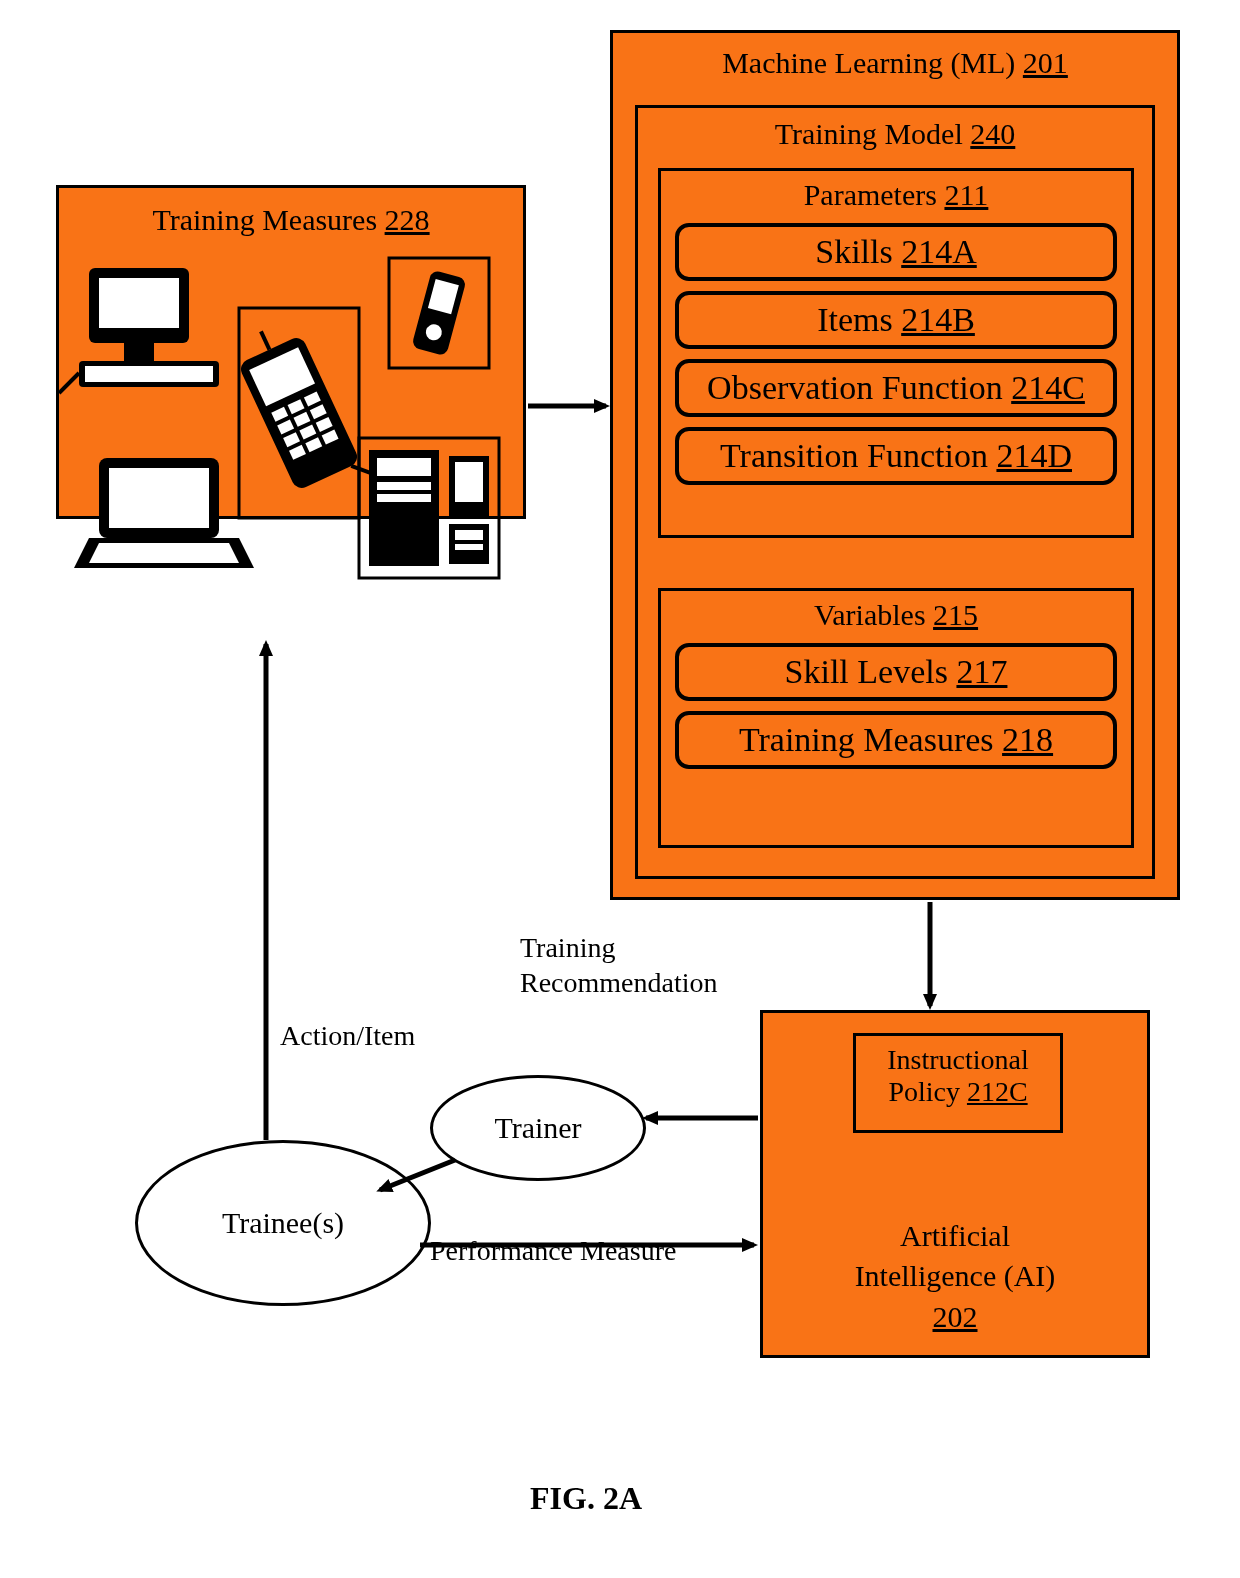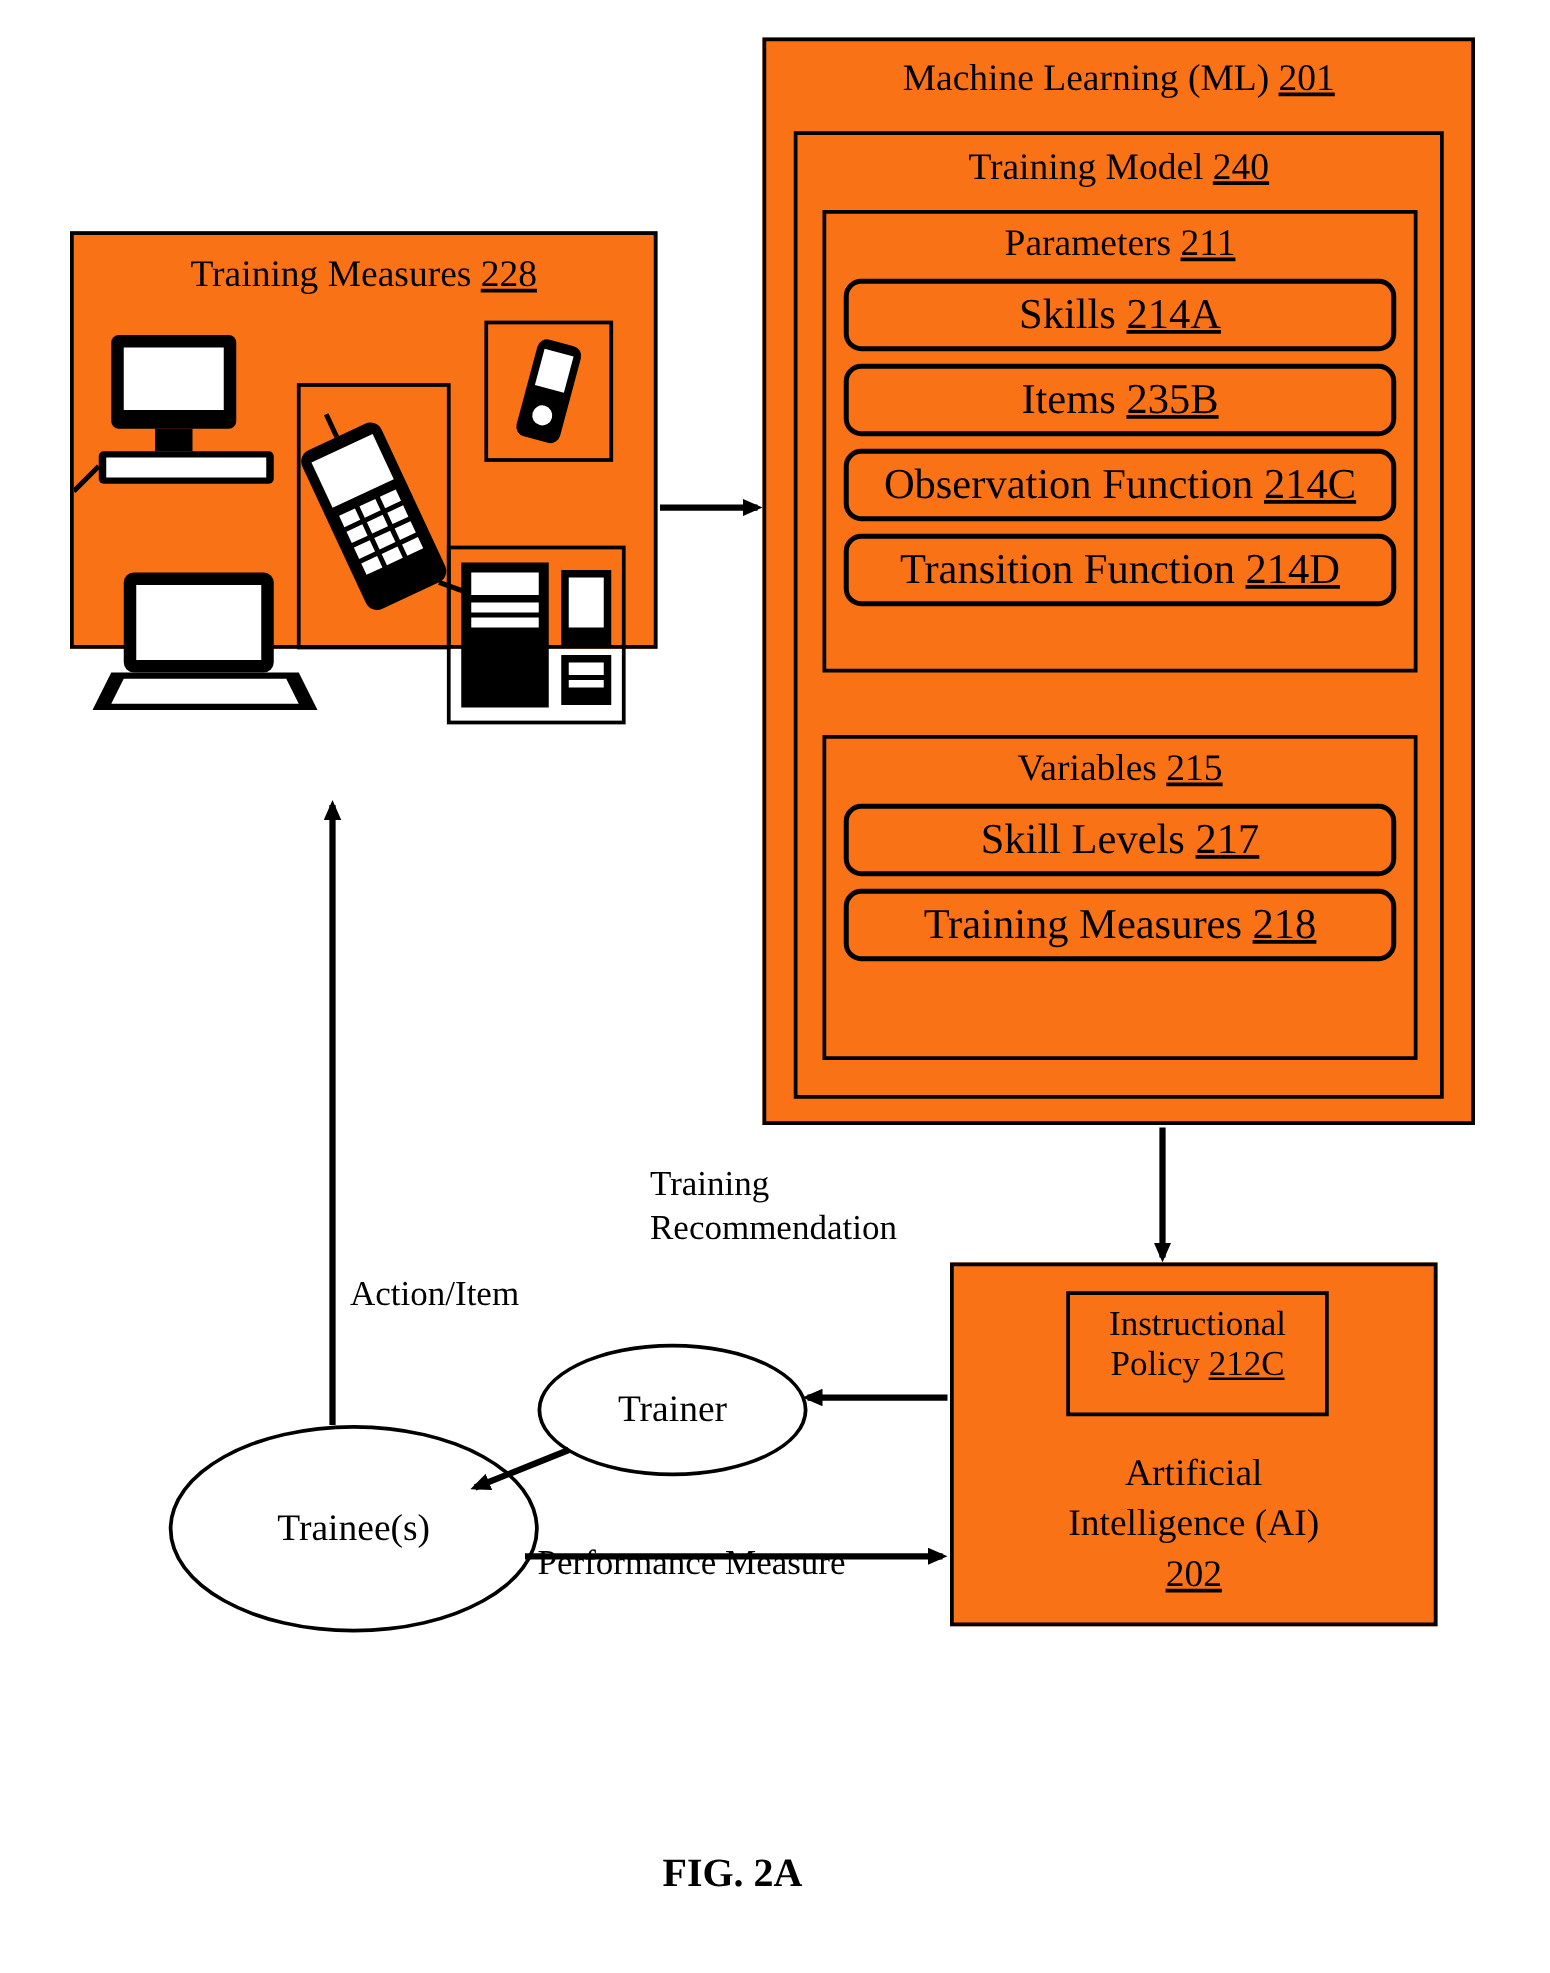--- a/index.html
+++ b/index.html
@@ -145,21 +145,21 @@
 
       <div class="box" data-name="parameters-box" style="left:20px; top:60px; width:476px; height:370px; position:absolute;">
         <div class="title" style="margin-top:6px;" data-name="parameters-title">
           <span>Parameters</span> <span class="ref">211</span>
         </div>
         <div style="margin-top:4px;">
           <div class="pill" data-name="param-skills">
             <span>Skills</span> <span class="ref">214A</span>
           </div>
           <div class="pill" data-name="param-items">
-            <span>Items</span> <span class="ref">235B</span>
+            <span>Items</span> <span class="ref">214B</span>
           </div>
           <div class="pill" data-name="param-observation-function">
             <span>Observation Function</span> <span class="ref">214C</span>
           </div>
           <div class="pill" data-name="param-transition-function">
             <span>Transition Function</span> <span class="ref">214D</span>
           </div>
         </div>
       </div>
 
@@ -172,21 +172,21 @@
             <span>Skill Levels</span> <span class="ref">217</span>
           </div>
           <div class="pill" data-name="var-training-measures">
             <span>Training Measures</span> <span class="ref">218</span>
           </div>
         </div>
       </div>
     </div>
   </div>
 
-  <div class="box" data-name="ai-box" style="left:760px; top:1010px; width:390px; height:291px;">
+  <div class="box" data-name="ai-box" style="left:760px; top:1010px; width:390px; height:348px;">
     <div class="box" data-name="instructional-policy-box" style="left:90px; top:20px; width:210px; height:100px; position:absolute; text-align:center; font-size:28px; padding-top:8px;">
         <div data-name="instructional-policy-line1">Instructional</div>
         <div data-name="instructional-policy-line2">Policy <span class="ref">212C</span></div>
       </div>
 
     <div class="title" style="position:absolute; left:0; right:0; bottom:18px; line-height:1.35;" data-name="ai-title">
       <span>Artificial</span><br>
       <span>Intelligence (AI)</span><br>
       <span class="ref">202</span>
     </div>

